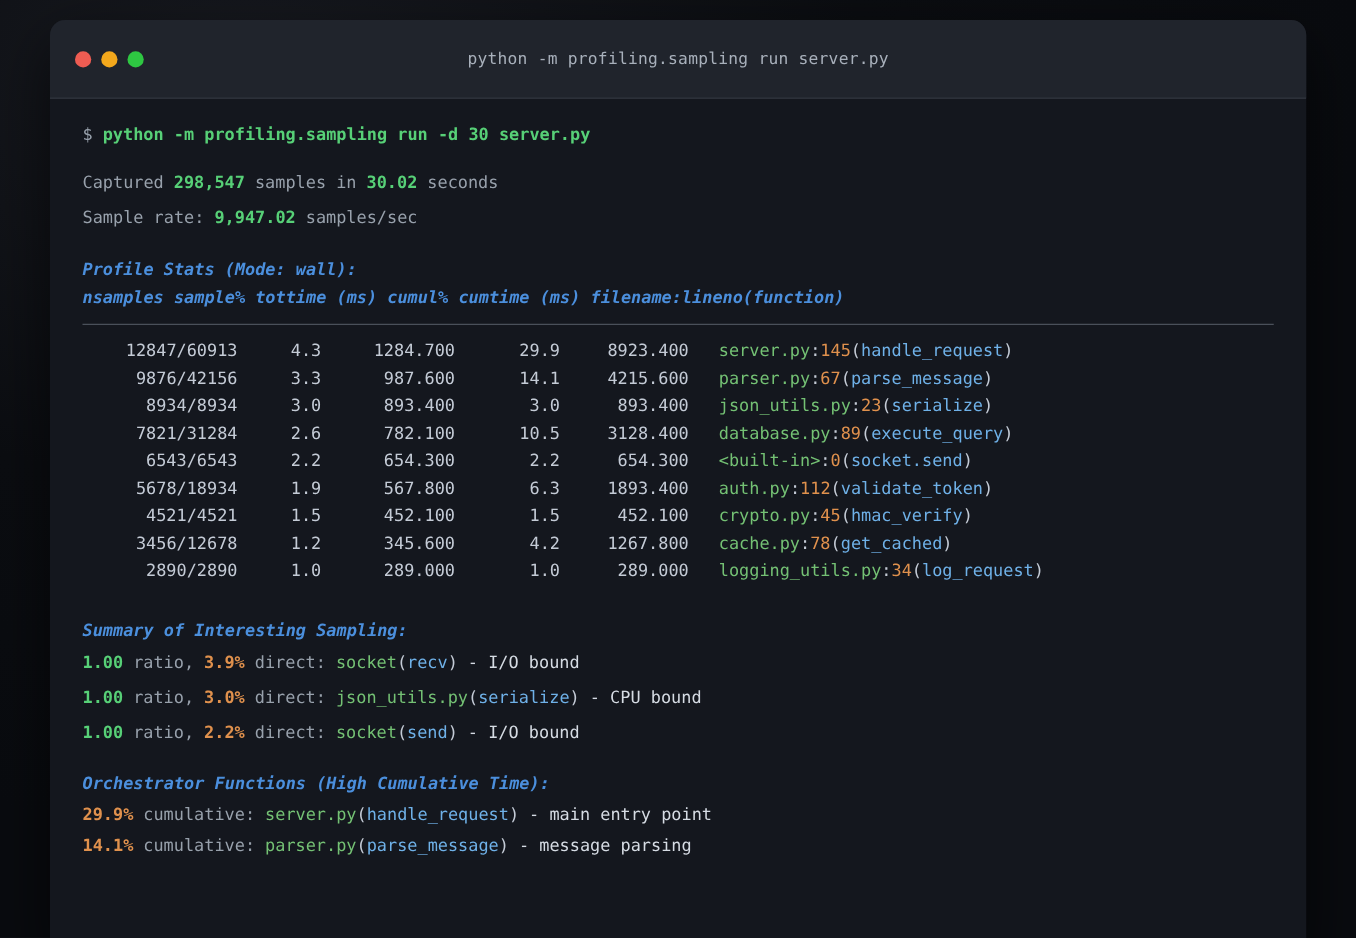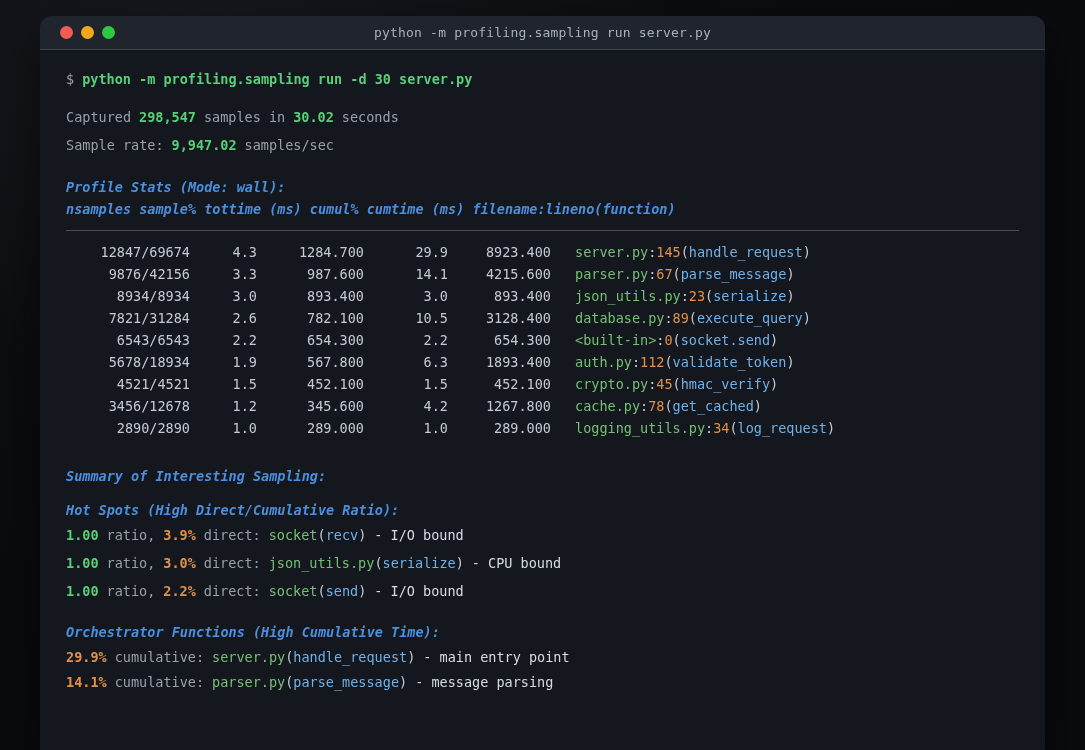--- a/index.html
+++ b/index.html
@@ -7,21 +7,21 @@
   body {
     background: radial-gradient(ellipse 900px 600px at 18% 8%, #17191f 0%, #0b0d11 55%, #090b0f 100%);
     font-family: "DejaVu Sans Mono", monospace;
   }
   .window {
     position:absolute; left:40px; top:16px; width:1005px; height:744px;
     background: var(--window-bg); border-radius:12px 12px 0 0;
     box-shadow: 0 18px 50px rgba(0,0,0,.6);
   }
   .titlebar {
-    height:34px; background: var(--titlebar-bg);
+    height:63px; background: var(--titlebar-bg);
     border-radius:12px 12px 0 0; border-bottom:1px solid var(--titlebar-divider);
     display:flex; align-items:center; position:relative;
   }
   .lights { display:flex; gap:8px; padding-left:20px; }
   .light { width:13px; height:13px; border-radius:50%; display:inline-block; cursor:pointer; }
   .light.red { background:var(--light-red); }
   .light.yellow { background:var(--light-yellow); }
   .light.green { background:var(--light-green); }
   .title {
     position:absolute; left:0; right:0; text-align:center;
@@ -90,21 +90,21 @@
     </div>
 
 
     <div class="line blue-title mt22">Profile Stats (Mode: wall):</div>
     <div class="line blue-title mt2">nsamples sample% tottime (ms) cumul% cumtime (ms) filename:lineno(function)</div>
     <div class="divider"></div>
 
     <div class="rows">
 
     <div class="row">
-        <span class="c c1 r">12847/69674</span><span class="c c2 r">4.3</span><span class="c c3 r">1284.700</span><span class="c c4 r">29.9</span><span class="c c5 r">8923.400</span><span class="c c6"><span class="file">server.py</span><span class="colon">:</span><span class="lineno">145</span><span class="paren">(</span><span class="func">handle_request</span><span class="paren">)</span></span>
+        <span class="c c1 r">12847/60913</span><span class="c c2 r">4.3</span><span class="c c3 r">1284.700</span><span class="c c4 r">29.9</span><span class="c c5 r">8923.400</span><span class="c c6"><span class="file">server.py</span><span class="colon">:</span><span class="lineno">145</span><span class="paren">(</span><span class="func">handle_request</span><span class="paren">)</span></span>
       </div>
         <div class="row">
         <span class="c c1 r">9876/42156</span><span class="c c2 r">3.3</span><span class="c c3 r">987.600</span><span class="c c4 r">14.1</span><span class="c c5 r">4215.600</span><span class="c c6"><span class="file">parser.py</span><span class="colon">:</span><span class="lineno">67</span><span class="paren">(</span><span class="func">parse_message</span><span class="paren">)</span></span>
       </div>
         <div class="row">
         <span class="c c1 r">8934/8934</span><span class="c c2 r">3.0</span><span class="c c3 r">893.400</span><span class="c c4 r">3.0</span><span class="c c5 r">893.400</span><span class="c c6"><span class="file">json_utils.py</span><span class="colon">:</span><span class="lineno">23</span><span class="paren">(</span><span class="func">serialize</span><span class="paren">)</span></span>
       </div>
         <div class="row">
         <span class="c c1 r">7821/31284</span><span class="c c2 r">2.6</span><span class="c c3 r">782.100</span><span class="c c4 r">10.5</span><span class="c c5 r">3128.400</span><span class="c c6"><span class="file">database.py</span><span class="colon">:</span><span class="lineno">89</span><span class="paren">(</span><span class="func">execute_query</span><span class="paren">)</span></span>
       </div>
@@ -119,21 +119,20 @@
       </div>
         <div class="row">
         <span class="c c1 r">3456/12678</span><span class="c c2 r">1.2</span><span class="c c3 r">345.600</span><span class="c c4 r">4.2</span><span class="c c5 r">1267.800</span><span class="c c6"><span class="file">cache.py</span><span class="colon">:</span><span class="lineno">78</span><span class="paren">(</span><span class="func">get_cached</span><span class="paren">)</span></span>
       </div>
         <div class="row">
         <span class="c c1 r">2890/2890</span><span class="c c2 r">1.0</span><span class="c c3 r">289.000</span><span class="c c4 r">1.0</span><span class="c c5 r">289.000</span><span class="c c6"><span class="file">logging_utils.py</span><span class="colon">:</span><span class="lineno">34</span><span class="paren">(</span><span class="func">log_request</span><span class="paren">)</span></span>
       </div>
       </div>
 
     <div class="line blue-title mt27">Summary of Interesting Sampling:</div>
-    <div class="line blue-title mt14">Hot Spots (High Direct/Cumulative Ratio):</div>
 
     <div class="hs-items">
 
     <div class="line flexline">
         <span class="green-b">1.00</span>
         <span class="gray">ratio,</span>
         <span class="orange-b">3.9%</span>
         <span class="gray">direct:</span>
         <span class="callgroup"><span class="file">socket</span><span class="paren">(</span><span class="func">recv</span><span class="paren">)</span></span>
         <span class="bright">- I/O bound</span>

